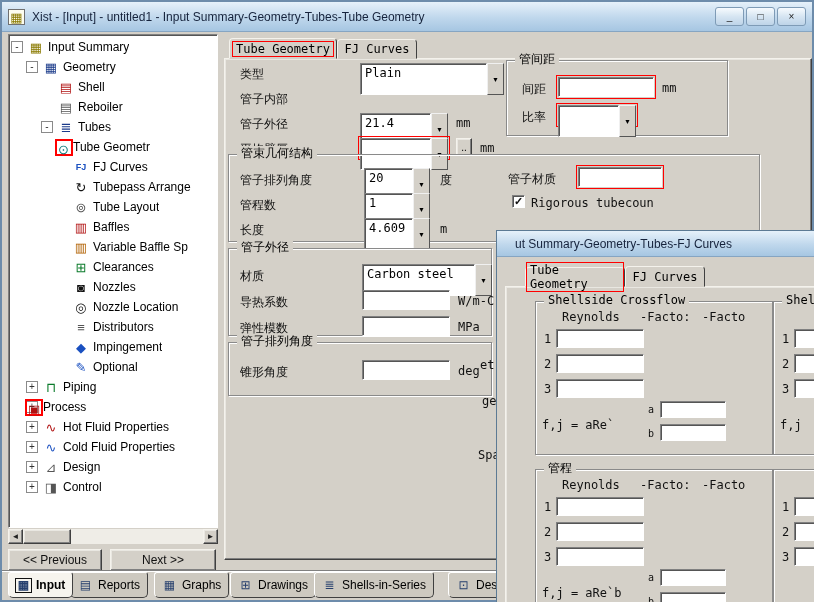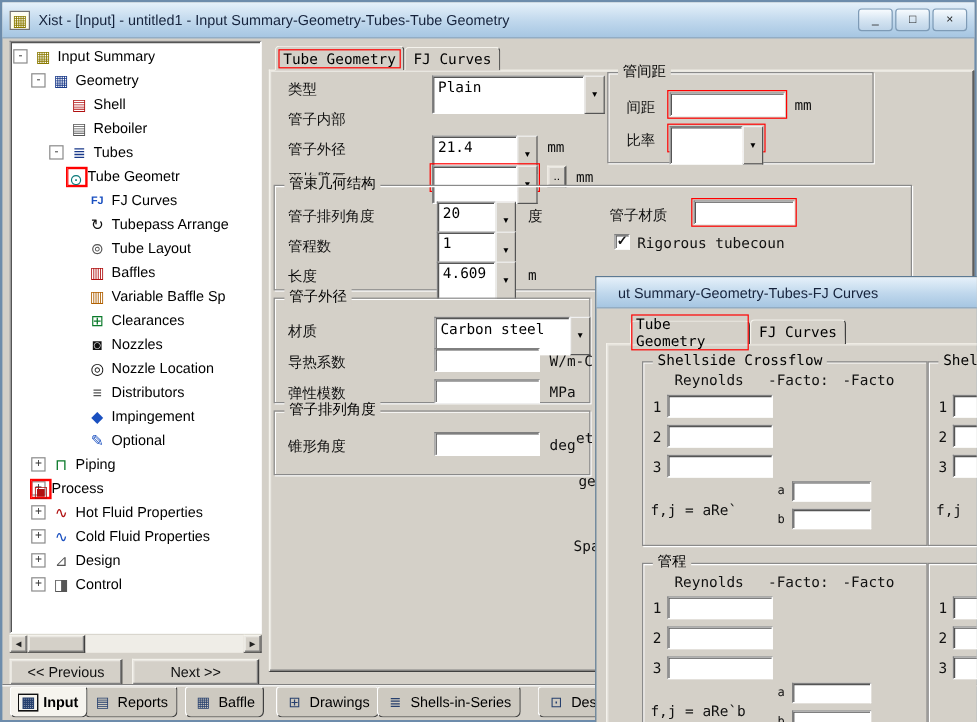--- a/index.html
+++ b/index.html
@@ -208,21 +208,21 @@
   <div class="btab active" style="left:6px">
     <span class="bticn">▦</span>
     <span>Input</span>
   </div>
   <div class="btab" style="left:68px">
     <span class="bticn">▤</span>
     <span>Reports</span>
   </div>
   <div class="btab" style="left:152px">
     <span class="bticn">▦</span>
-    <span>Baffle</span>
+    <span>Graphs</span>
   </div>
   <div class="btab" style="left:228px">
     <span class="bticn">⊞</span>
     <span>Drawings</span>
   </div>
   <div class="btab" style="left:312px">
     <span class="bticn">≣</span>
     <span>Shells-in-Series</span>
   </div>
   <div class="btab" style="left:446px">

